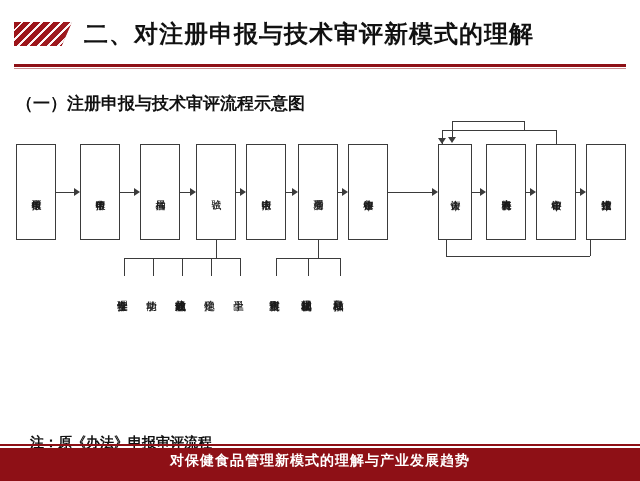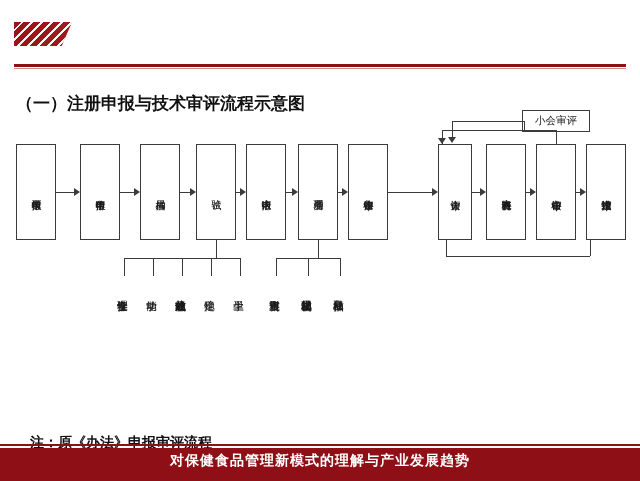--- a/index.html
+++ b/index.html
@@ -102,20 +102,21 @@
     position:absolute;left:0;top:452px;width:640px;text-align:center;
     color:#fff;font-size:14px;font-weight:bold;letter-spacing:1px;
   }
 </style>
 </head>
 <body>
 
 <div class="header">
   <div class="hdr-bar"></div>
   <div class="hdr-bar2"></div>
+  <div class="hdr-title">二、对注册申报与技术审评新模式的理解</div>
   <div class="hdr-rule"></div>
   <div class="hdr-rule2"></div>
 </div>
 
 <div class="subtitle">（一）注册申报与技术审评流程示意图</div>
 
 <div class="canvas">
 
   <div class="box" style="left:16px;top:24px;width:40px;height:96px;">
     <span class="vtxt">申报单位研发</span>
@@ -144,23 +145,20 @@
   <div class="box" style="left:486px;top:24px;width:40px;height:96px;">
     <span class="vtxt">申请人补充资料</span>
   </div>
   <div class="box" style="left:536px;top:24px;width:40px;height:96px;">
     <span class="vtxt">审评中心审核</span>
   </div>
   <div class="box" style="left:586px;top:24px;width:40px;height:96px;">
     <span class="vtxt">技术审评结论上报</span>
   </div>
 
-  <div class="box" style="left:522px;top:-10px;width:68px;height:22px;">
-    <span style="font-size:10.5px;white-space:nowrap;">小会审评</span>
-  </div>
 
   <div class="ln h" style="left:56px;top:72px;width:18px;"></div>
   <div class="arrow-r" style="left:74px;top:68px;"></div>
 
   <div class="ln h" style="left:120px;top:72px;width:14px;"></div>
   <div class="arrow-r" style="left:134px;top:68px;"></div>
 
   <div class="ln h" style="left:180px;top:72px;width:10px;"></div>
   <div class="arrow-r" style="left:190px;top:68px;"></div>
 

